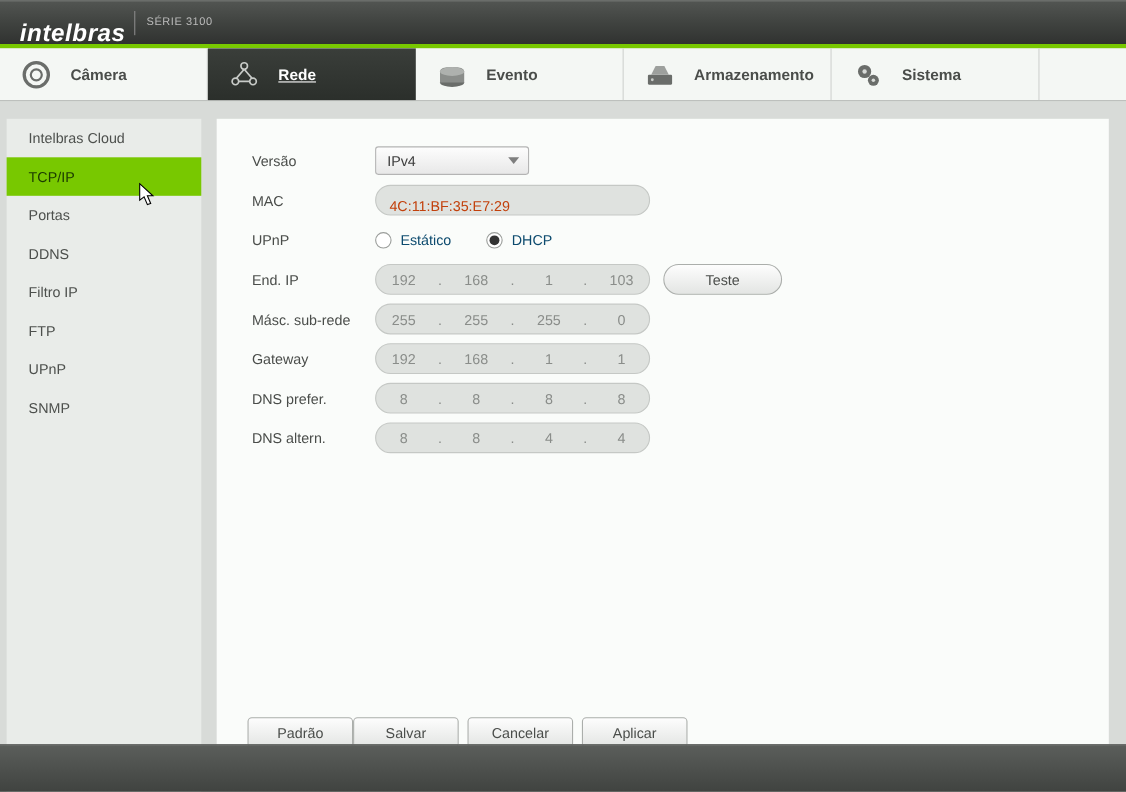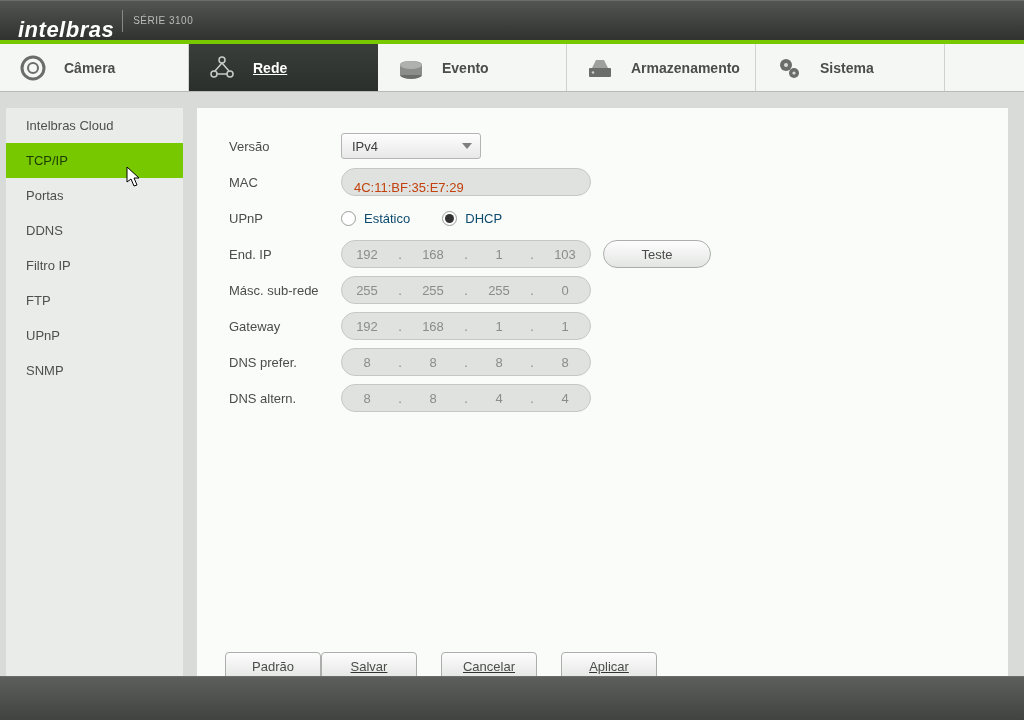--- a/index.html
+++ b/index.html
@@ -206,22 +206,21 @@
   .footer-btns {
     position: absolute;
     bottom: 24px;
     left: 28px;
     right: 28px;
     display: flex;
     justify-content: flex-start;
   }
   .footer-right {
     display: flex;
-    gap: 24px;
-    text-decoration: underline;
+    gap: 8px;
   }
   .cursor {
     position: absolute;
     left: 126px;
     top: 166px;
     pointer-events: none;
     z-index: 100;
   }
   .bottom-strip {
     position: fixed;

